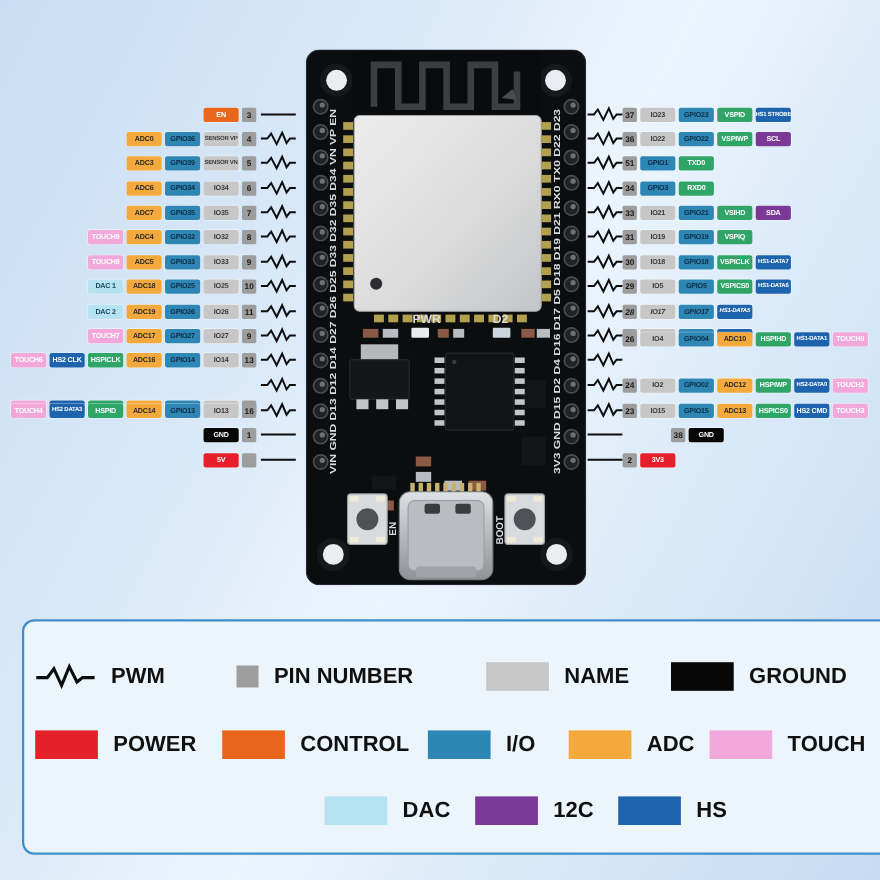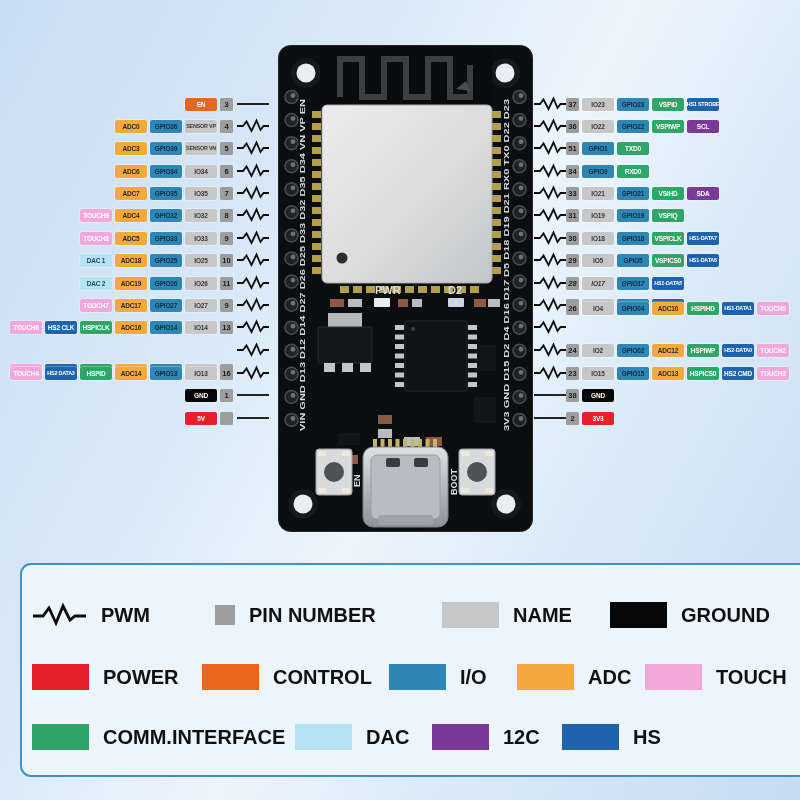--- a/index.html
+++ b/index.html
@@ -454,21 +454,21 @@
       <div class="pinrow right" style="top: 366px;">
         <div class="pinnum" style="background: rgb(157, 157, 157); color: rgb(27, 27, 27);">23</div>
         <div class="badge" style="background: rgb(199, 199, 199); color: rgb(58, 58, 58);">IO15</div>
         <div class="badge" style="background: rgb(46, 134, 181); color: rgb(13, 44, 68);">GPIO15</div>
         <div class="badge" style="background: rgb(243, 169, 60); color: rgb(43, 43, 43);">ADC13</div>
         <div class="badge" style="background: rgb(47, 165, 104); color: rgb(255, 255, 255);">HSPICS0</div>
         <div class="badge" style="background: rgb(30, 99, 174); color: rgb(255, 255, 255);">HS2 CMD</div>
         <div class="badge" style="background: rgb(243, 168, 220); color: rgb(255, 255, 255);">TOUCH3</div>
       </div>
       <div class="pinrow right" style="top: 388px;">
-        <div class="pinnum" style="background: rgb(157, 157, 157); color: rgb(27, 27, 27);">38</div>
+        <div class="pinnum" style="background: rgb(157, 157, 157); color: rgb(27, 27, 27); margin-left: 44px;">38</div>
         <div class="badge" style="background: rgb(7, 7, 7); color: rgb(255, 255, 255);">GND</div>
       </div>
       <div class="pinrow right" style="top: 411px;">
         <div class="pinnum" style="background: rgb(157, 157, 157); color: rgb(27, 27, 27);">2</div>
         <div class="badge" style="background: rgb(229, 32, 43); color: rgb(255, 255, 255);">3V3</div>
       </div>
     </div>
   <div id="connectors">
       <svg class="conn" viewBox="0 0 32 16" style="left: 237px; top: 96px;">
         <path d="M0 8 H32" fill="none" stroke="#0d0d0d" stroke-width="1.8"></path>
@@ -594,24 +594,20 @@
         <div class="leg-label">I/O</div>
       </div>
       <div class="leg-item" style="left: 495px; top: 99px;">
         <div class="leg-swatch" style="background: rgb(243, 169, 60);"></div>
         <div class="leg-label">ADC</div>
       </div>
       <div class="leg-item" style="left: 623px; top: 99px;">
         <div class="leg-swatch" style="background: rgb(243, 168, 220);"></div>
         <div class="leg-label">TOUCH</div>
       </div>
-      <div class="leg-item" style="left: 10px; top: 159px;">
-        <div class="leg-swatch" style="background: rgb(47, 165, 104);"></div>
-        <div class="leg-label">COMM.INTERFACE</div>
-      </div>
       <div class="leg-item" style="left: 273px; top: 159px;">
         <div class="leg-swatch" style="background: rgb(181, 227, 242);"></div>
         <div class="leg-label">DAC</div>
       </div>
       <div class="leg-item" style="left: 410px; top: 159px;">
         <div class="leg-swatch" style="background: rgb(123, 57, 151);"></div>
         <div class="leg-label">12C</div>
       </div>
       <div class="leg-item" style="left: 540px; top: 159px;">
         <div class="leg-swatch" style="background: rgb(30, 99, 174);"></div>

